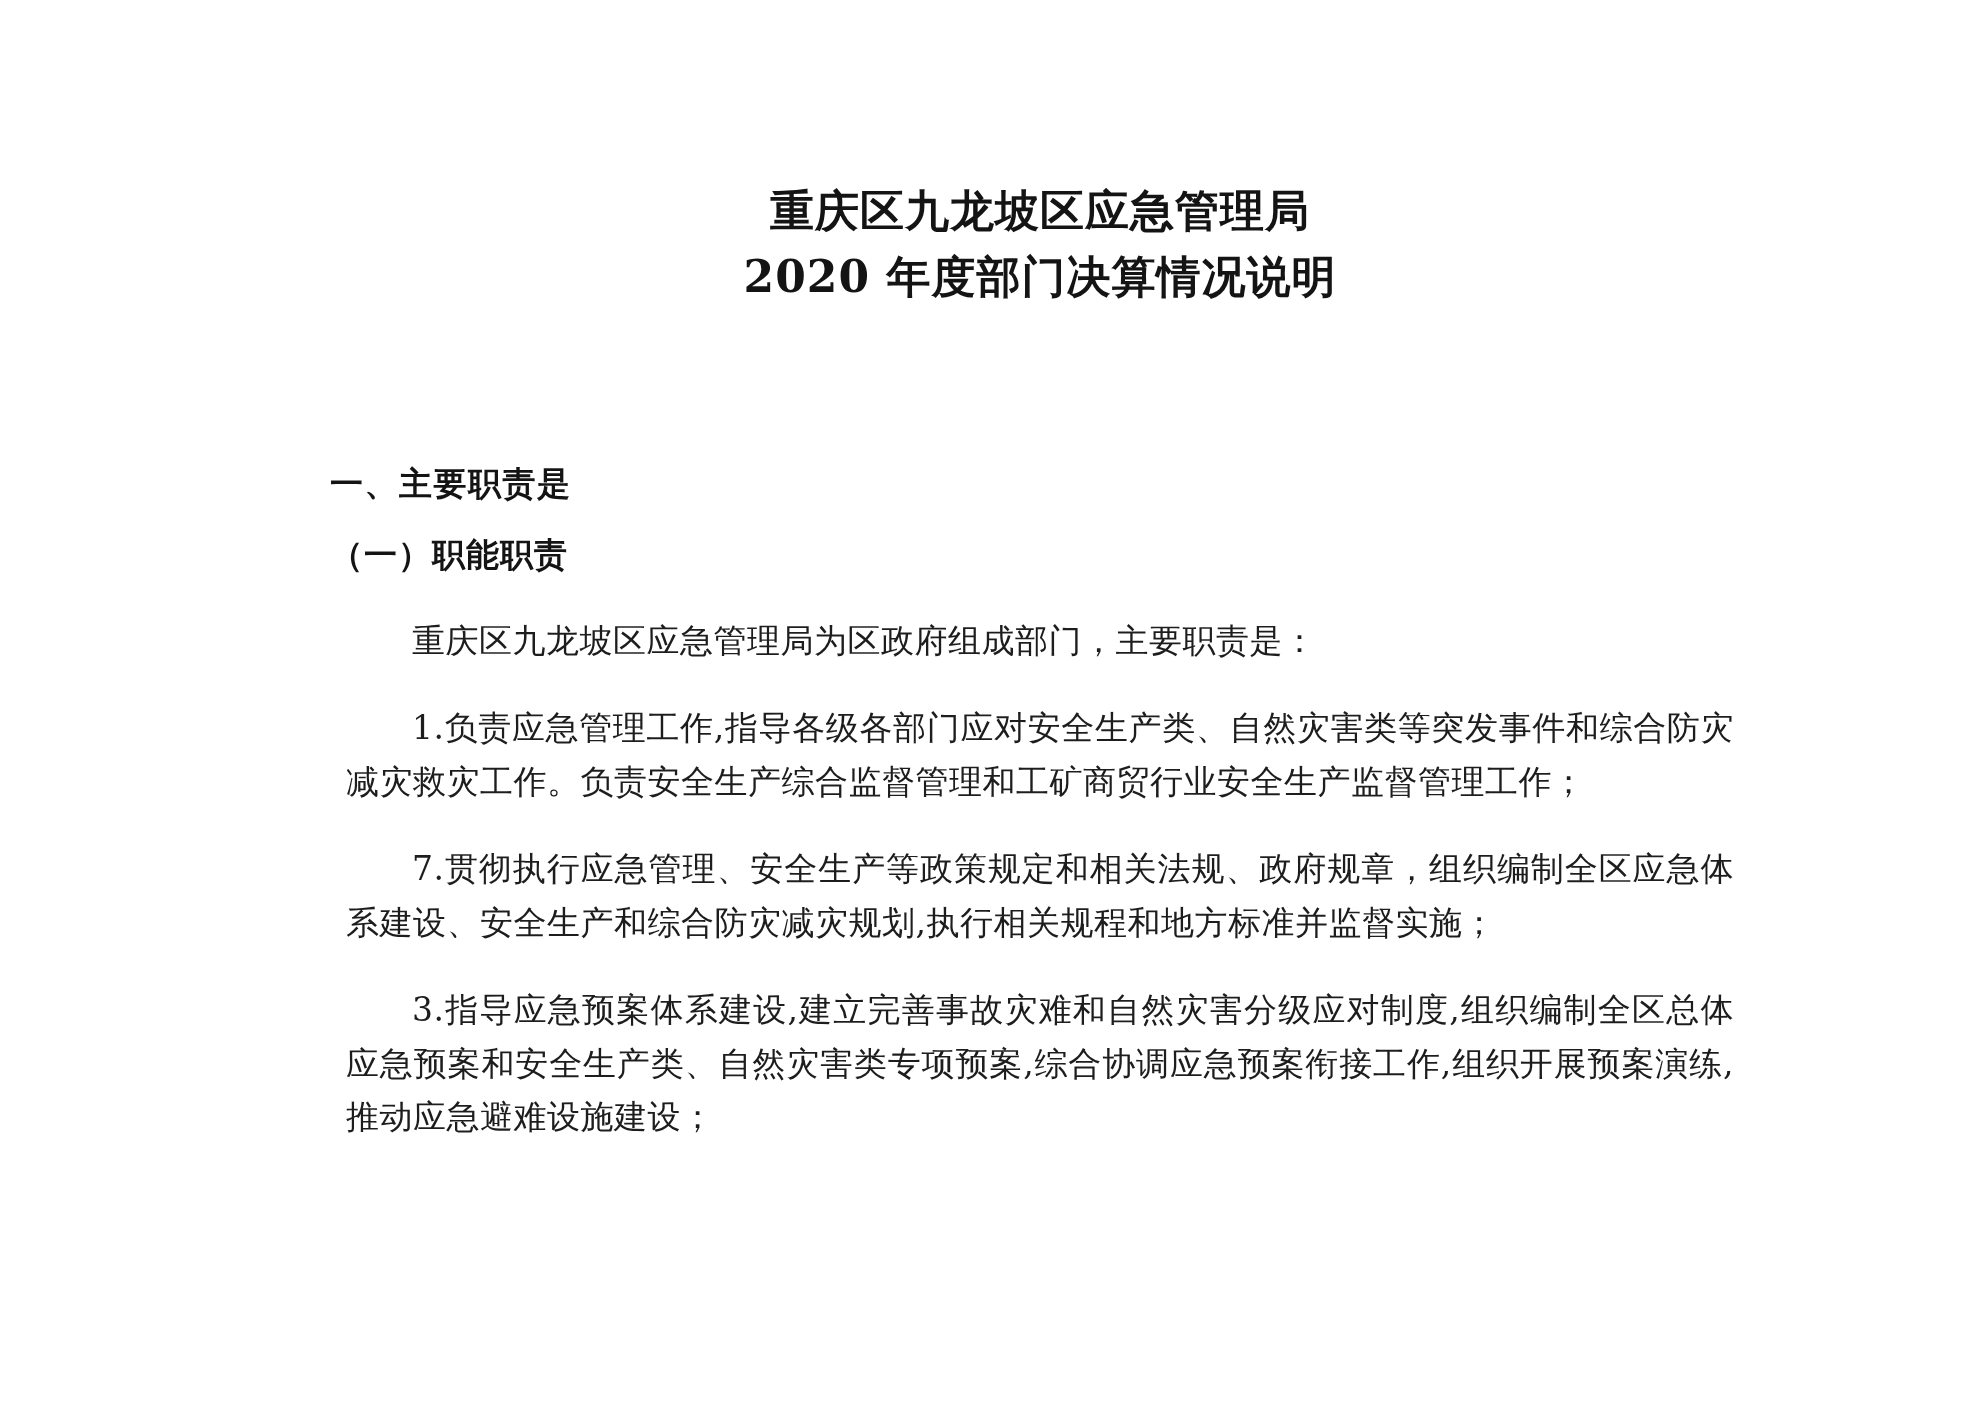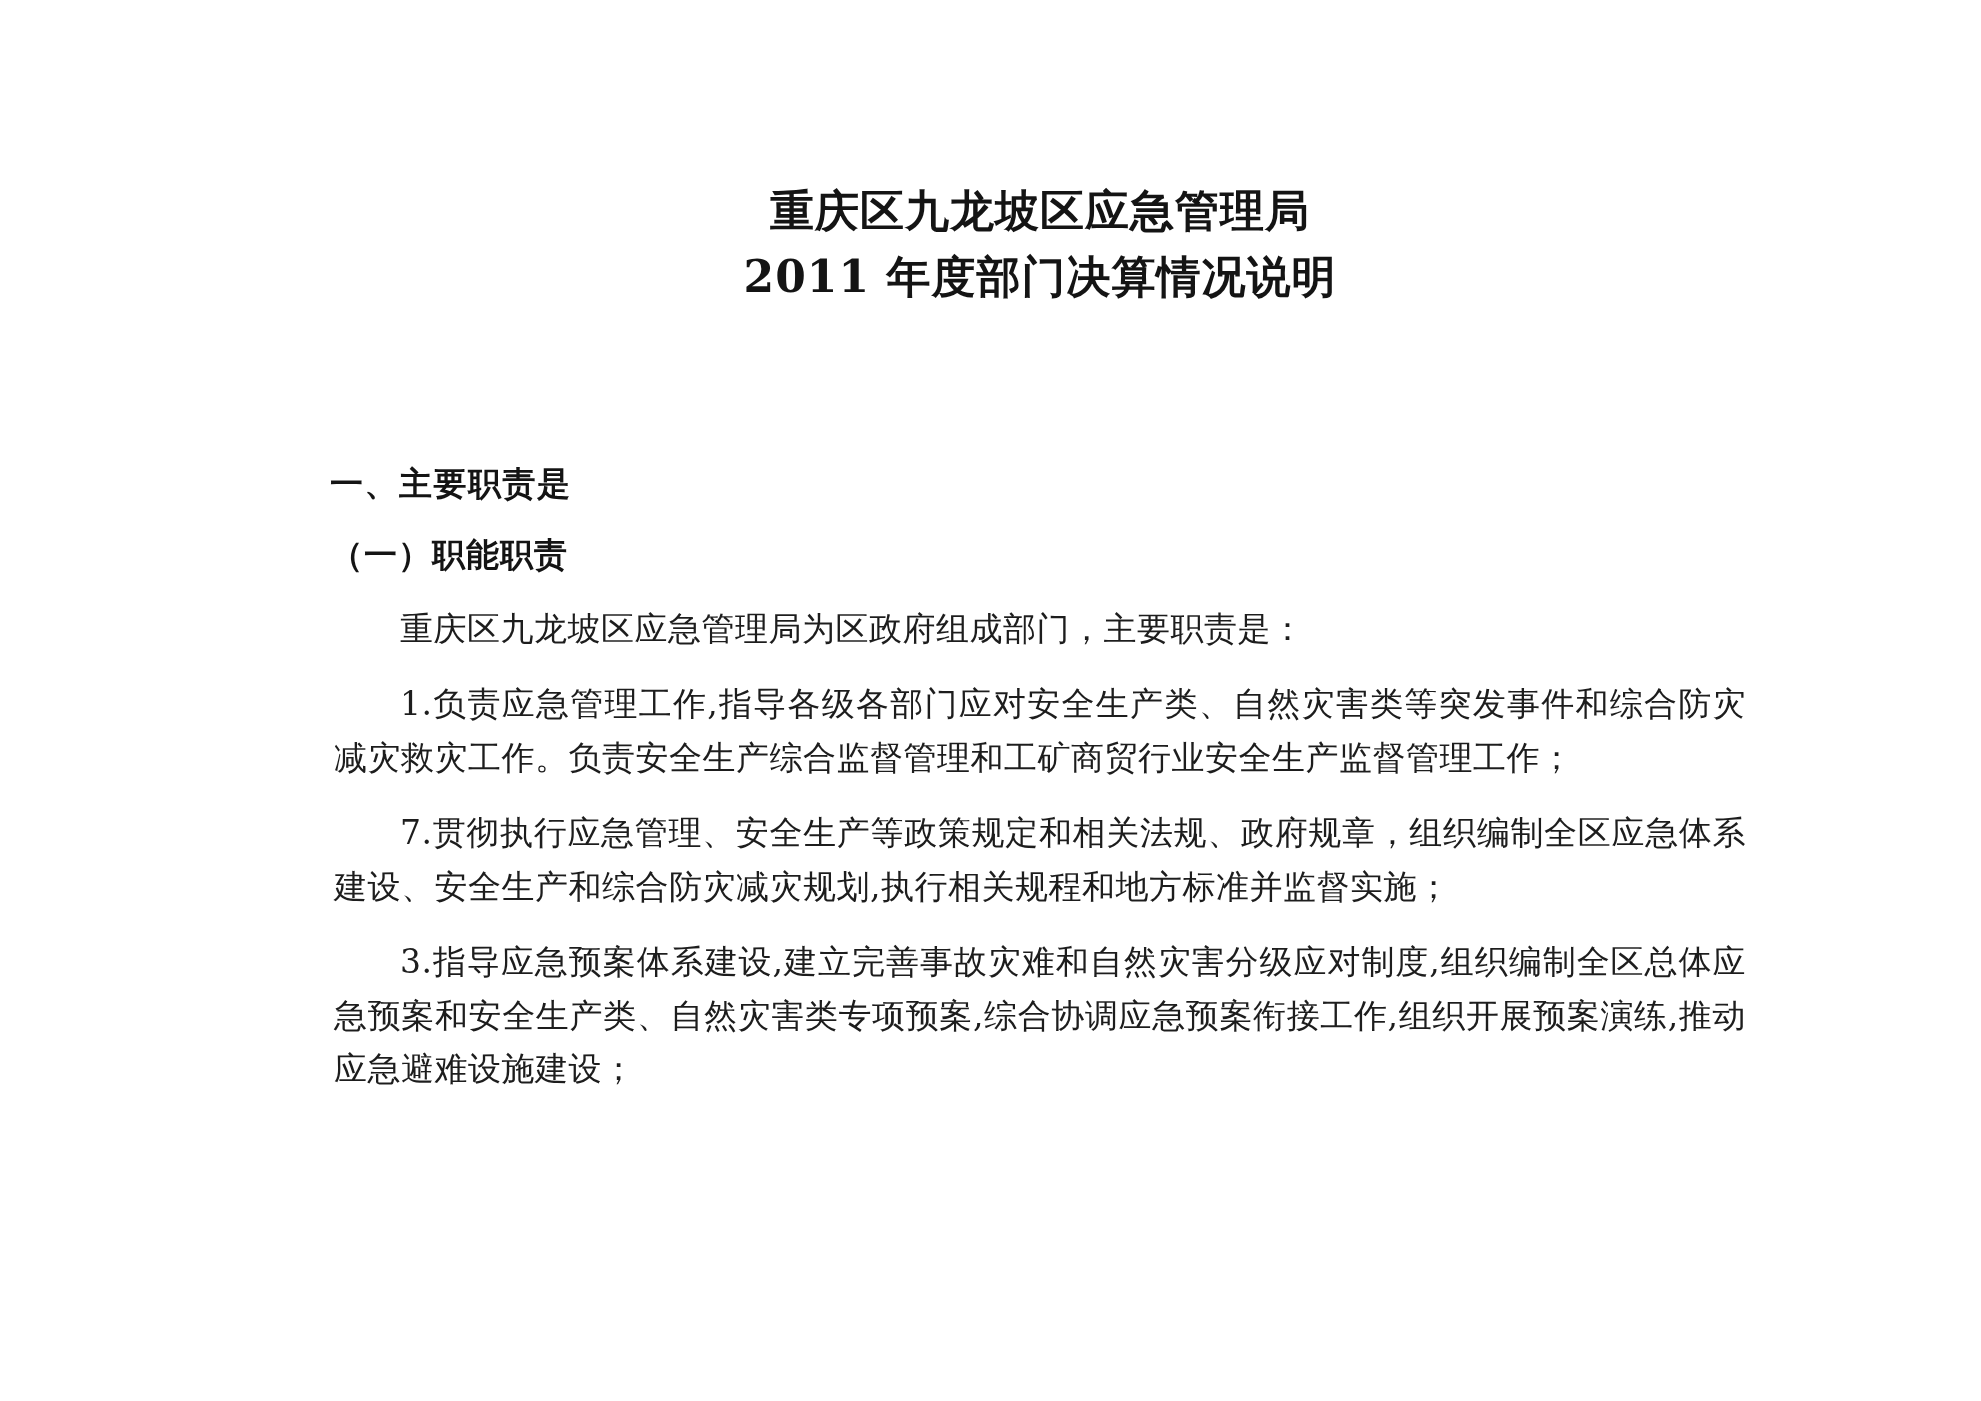--- a/index.html
+++ b/index.html
@@ -58,40 +58,40 @@
     font-size: 33px;
     line-height: 1.5;
     margin: 0;
     padding-top: 22px;
     letter-spacing: 1px;
     color: #141414;
   }
   .para {
     font-size: 33px;
     line-height: 1.62;
-    margin: 4px;
+    margin: 16px;
     padding-top: 18px;
     text-align: justify;
     text-justify: inter-character;
     letter-spacing: 0.5px;
     color: #1d1d1d;
   }
   .indent-2 {
     text-indent: 66px;
   }
 </style>
 </head>
 <body>
 
 <div class="page">
   <div class="content">
 
     <div class="doc-title title-line-1">重庆区九龙坡区应急管理局</div>
 
-    <div class="doc-title title-line-2">2011 年度部门决算情况说明</div>
+    <div class="doc-title title-line-2">2020 年度部门决算情况说明</div>
 
     <div class="section-heading">一、主要职责是</div>
 
     <div class="sub-heading">（一）职能职责</div>
 
     <p class="para indent-2">重庆区九龙坡区应急管理局为区政府组成部门，主要职责是：</p>
 
     <p class="para indent-2">1.负责应急管理工作,指导各级各部门应对安全生产类、自然灾害类等突发事件和综合防灾减灾救灾工作。负责安全生产综合监督管理和工矿商贸行业安全生产监督管理工作；</p>
 
     <p class="para indent-2">7.贯彻执行应急管理、安全生产等政策规定和相关法规、政府规章，组织编制全区应急体系建设、安全生产和综合防灾减灾规划,执行相关规程和地方标准并监督实施；</p>

